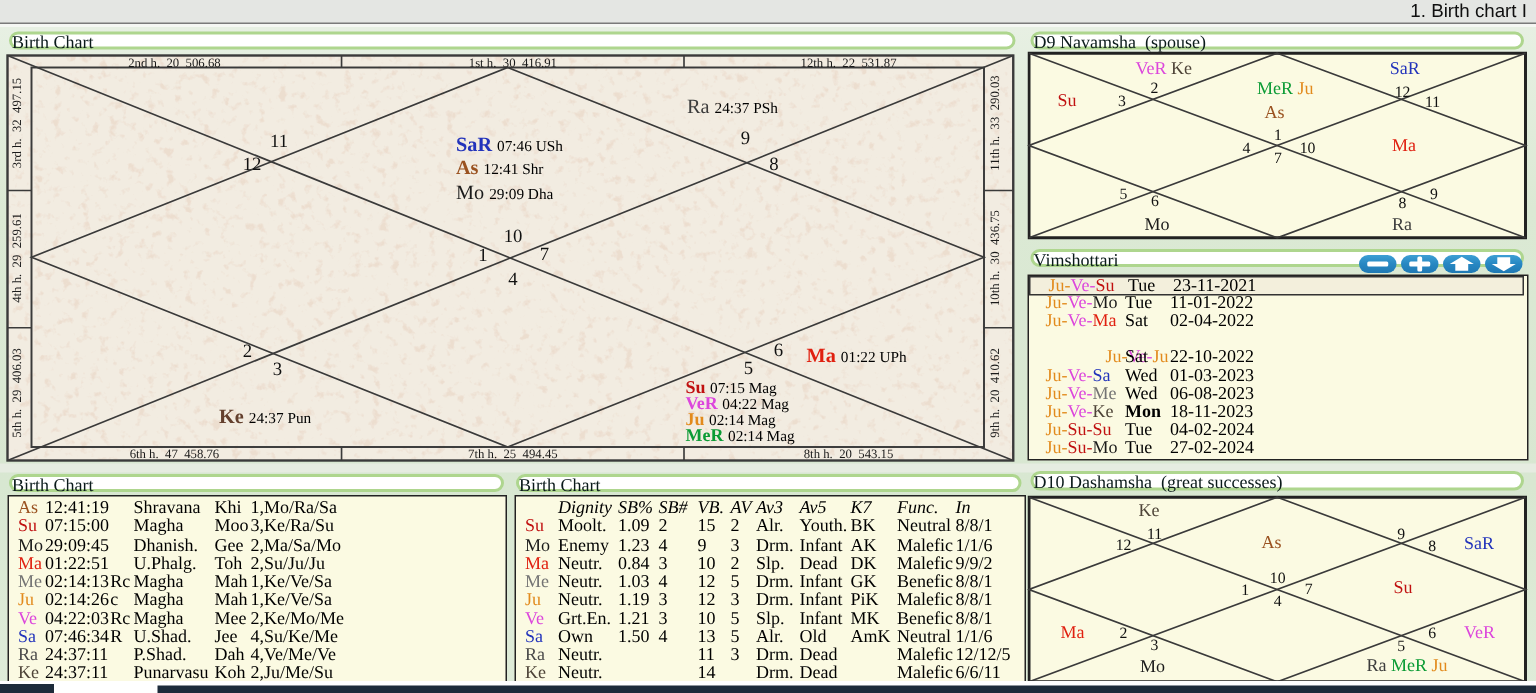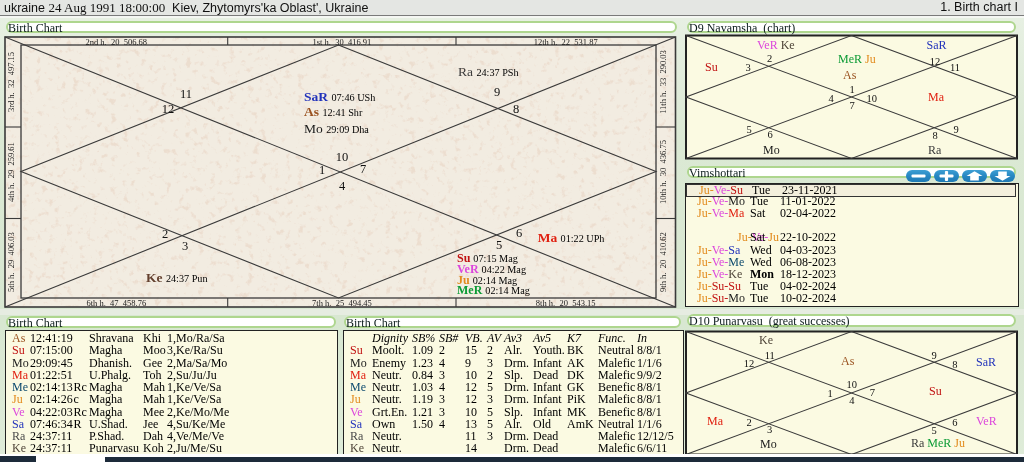--- a/index.html
+++ b/index.html
@@ -4,29 +4,28 @@
 body{width:1024px;height:462px;position:relative;overflow:hidden;
   background:linear-gradient(180deg,#e9f1e5 0%,#dbe9d4 30%,#d8e7d1 70%,#dfecd9 100%);
   font-family:"Liberation Serif",serif;}
 .abs{position:absolute;}
 .hdr{position:absolute;background:#ffffff;border:2px solid #aed68e;border-radius:7px;
   font-family:"Liberation Serif",serif;font-size:12px;color:#0a1a1a;line-height:10px;}
 .hdr span{position:absolute;top:0px;left:0px;white-space:pre;}
 .box{position:absolute;background:#fbfae2;border:1px solid #222222;}
 .row{position:absolute;white-space:pre;font-size:12px;color:#000;}
 svg{position:absolute;display:block;}
-.Su{color:#c01010;}.Mo{color:#1a1a1a;}.Ma{color:#e02010;}.Me{color:#0c4a6e;}
+.Su{color:#c01010;}.Mo{color:#1a1a1a;}.Ma{color:#e02010;}.Me{color:#737373;}
 .Ju{color:#e28a1c;}.Ve{color:#dc46dc;}.Sa{color:#2233bb;text-align:right;}.Ra{color:#4a4a4a;}
 .Ke{color:#4e4438;}.As{color:#9a5220;}
 </style></head>
 <body>
 
 <div class="abs" style="left:0;top:15px;width:1024px;height:3px;background:#f5f7f3;"></div>
 <div class="abs" style="left:0;top:0;width:1024px;height:15px;background:#e4e6e3;border-bottom:1px solid #7a7a7a;">
-  <div class="abs" style="left:4px;top:0px;font-family:'Liberation Sans',sans-serif;font-size:12.5px;color:#101010;line-height:15px;">ukraine <span style="font-family:'Liberation Serif',serif;font-size:13px;">24 Aug 1991 18:00:00</span>&nbsp; Kiev, Zhytomyrs'ka Oblast', Ukraine</div>
   <div class="abs" style="right:6px;top:0px;font-family:'Liberation Sans',sans-serif;font-size:12.5px;color:#101010;line-height:15px;">1. Birth chart I</div>
 </div>
 
 <div class="hdr" style="left:6px;top:21px;width:667px;height:8px;">
     <span>Birth Chart</span>
   </div>
 <svg id="c1" width="674" height="273" viewBox="0 0 674 273" style="left:4px;top:36px;">
 <defs>
 <filter id="speck" x="0" y="0" width="100%" height="100%">
 <feTurbulence type="fractalNoise" baseFrequency="0.16" numOctaves="3" seed="7" result="n"></feTurbulence>
@@ -86,21 +85,21 @@
 <text x="533.7" y="205.5"><tspan font-size="13.5" fill="#e02010" font-weight="bold">Ma </tspan>01:22 UPh</text>
 <text x="453" y="226"><tspan font-size="12" fill="#c01010" font-weight="bold">Su </tspan>07:15 Mag</text>
 <text x="453" y="236.7"><tspan font-size="12" fill="#dc46dc" font-weight="bold">VeR </tspan>04:22 Mag</text>
 <text x="453" y="247.5"><tspan font-size="12" fill="#e28a1c" font-weight="bold">Ju </tspan>02:14 Mag</text>
 <text x="453" y="258"><tspan font-size="12" fill="#0b9b35" font-weight="bold">MeR </tspan>02:14 Mag</text>
 <text x="142" y="246"><tspan font-size="13.5" fill="#64402e" font-weight="bold">Ke </tspan>24:37 Pun</text>
 </g>
 </svg>
 
 <div class="hdr" style="left:687px;top:21px;width:325px;height:8px;">
-    <span>D9 Navamsha  (chart)</span>
+    <span>D9 Navamsha  (spouse)</span>
   </div>
 <svg id="c2" width="334" height="126" viewBox="0 0 334 126" style="left:685px;top:34px;">
 <rect x="1" y="1.5" width="331" height="123" fill="#fbfae2" stroke="#222" stroke-width="2"></rect>
 <g stroke="#3a3a3a" stroke-width="1.1" fill="none">
 <line x1="1" y1="1.5" x2="332" y2="124.5"></line>
 <line x1="332" y1="1.5" x2="1" y2="124.5"></line>
 <path d="M166.5 1.5 L332 63 L166.5 124.5 L1 63 Z"></path>
 </g>
 <g font-size="10.5" fill="#111" text-anchor="middle">
 <text x="84.7" y="28">2</text>
@@ -152,25 +151,25 @@
 <path d="M96.5 10.8 L104.5 6 L100.8 6 L100.8 1.5 L92.2 1.5 L92.2 6 L88.5 6 Z" fill="#fff"></path>
 </g>
 </svg>
 </div>
 <div class="box" style="left:685px;top:183px;width:332px;height:122px;"></div>
 <div class="abs" id="vim" style="left:685px;top:183px;width:332px;height:122px;">
     <div class="row" style="left:0px;top:1px;width:330px;height:11px;line-height:11px;border:1px solid #333;background:#f3efdc;margin-left:1px;width:328px !important;"><span style="position:absolute;left:12px;"><span class="Ju">Ju-</span><span class="Ve">Ve-</span><span class="Su">Su</span></span><span style="position:absolute;left:65px;">Tue</span><span style="position:absolute;left:95px;">23-11-2021</span></div>
     <div class="row" style="left:0px;top:13.1px;width:330px;height:11px;line-height:11px;"><span style="position:absolute;left:12px;"><span class="Ju">Ju-</span><span class="Ve">Ve-</span><span class="Mo">Mo</span></span><span style="position:absolute;left:65px;">Tue</span><span style="position:absolute;left:95px;">11-01-2022</span></div>
     <div class="row" style="left:0px;top:25.2px;width:330px;height:11px;line-height:11px;"><span style="position:absolute;left:12px;"><span class="Ju">Ju-</span><span class="Ve">Ve-</span><span class="Ma">Ma</span></span><span style="position:absolute;left:65px;">Sat</span><span style="position:absolute;left:95px;">02-04-2022</span></div>
     <div class="row" style="left:0px;top:49.4px;width:330px;height:11px;line-height:11px;"><span style="position:absolute;left:12px;margin-left:40px;"><span class="Ju">Ju-</span><span class="Ve">Ve-</span><span class="Ju">Ju</span></span><span style="position:absolute;left:65px;">Sat</span><span style="position:absolute;left:95px;">22-10-2022</span></div>
-    <div class="row" style="left:0px;top:61.5px;width:330px;height:11px;line-height:11px;"><span style="position:absolute;left:12px;"><span class="Ju">Ju-</span><span class="Ve">Ve-</span><span class="Sa">Sa</span></span><span style="position:absolute;left:65px;">Wed</span><span style="position:absolute;left:95px;">04-03-2023</span></div>
+    <div class="row" style="left:0px;top:61.5px;width:330px;height:11px;line-height:11px;"><span style="position:absolute;left:12px;"><span class="Ju">Ju-</span><span class="Ve">Ve-</span><span class="Sa">Sa</span></span><span style="position:absolute;left:65px;">Wed</span><span style="position:absolute;left:95px;">01-03-2023</span></div>
     <div class="row" style="left:0px;top:73.6px;width:330px;height:11px;line-height:11px;"><span style="position:absolute;left:12px;"><span class="Ju">Ju-</span><span class="Ve">Ve-</span><span class="Me">Me</span></span><span style="position:absolute;left:65px;">Wed</span><span style="position:absolute;left:95px;">06-08-2023</span></div>
-    <div class="row" style="left:0px;top:85.7px;width:330px;height:11px;line-height:11px;"><span style="position:absolute;left:12px;"><span class="Ju">Ju-</span><span class="Ve">Ve-</span><span class="Ke">Ke</span></span><span style="position:absolute;left:65px;font-weight:bold;">Mon</span><span style="position:absolute;left:95px;">18-12-2023</span></div>
+    <div class="row" style="left:0px;top:85.7px;width:330px;height:11px;line-height:11px;"><span style="position:absolute;left:12px;"><span class="Ju">Ju-</span><span class="Ve">Ve-</span><span class="Ke">Ke</span></span><span style="position:absolute;left:65px;font-weight:bold;">Mon</span><span style="position:absolute;left:95px;">18-11-2023</span></div>
     <div class="row" style="left:0px;top:97.8px;width:330px;height:11px;line-height:11px;"><span style="position:absolute;left:12px;"><span class="Ju">Ju-</span><span class="Su">Su-</span><span class="Su">Su</span></span><span style="position:absolute;left:65px;">Tue</span><span style="position:absolute;left:95px;">04-02-2024</span></div>
-    <div class="row" style="left:0px;top:109.89999999999999px;width:330px;height:11px;line-height:11px;"><span style="position:absolute;left:12px;"><span class="Ju">Ju-</span><span class="Su">Su-</span><span class="Mo">Mo</span></span><span style="position:absolute;left:65px;">Tue</span><span style="position:absolute;left:95px;">10-02-2024</span></div>
+    <div class="row" style="left:0px;top:109.89999999999999px;width:330px;height:11px;line-height:11px;"><span style="position:absolute;left:12px;"><span class="Ju">Ju-</span><span class="Su">Su-</span><span class="Mo">Mo</span></span><span style="position:absolute;left:65px;">Tue</span><span style="position:absolute;left:95px;">27-02-2024</span></div>
   </div>
 
 <div class="abs" style="left:0;top:308.5px;width:1024px;height:6.5px;background:#e6ece1;"></div>
 
 <div class="hdr" style="left:6px;top:316px;width:326px;height:8px;">
     <span>Birth Chart</span>
   </div>
 <div class="box" style="left:5px;top:330px;width:331px;height:123px;"></div>
 <div class="abs" id="bl" style="left:5px;top:330px;width:331px;height:123px;">
     <div class="row" style="left:0px;top:2px;width:330px;height:12px;line-height:12px;"><span class="As" style="position:absolute;left:7px;">As</span><span style="position:absolute;left:25px;">12:41:19</span><span style="position:absolute;left:68.5px;"></span><span style="position:absolute;left:84px;">Shravana</span><span style="position:absolute;left:138px;">Khi</span><span style="position:absolute;left:162px;">1,Mo/Ra/Sa</span></div>
@@ -196,21 +195,21 @@
     <div class="row" style="left:0;top:38.75px;width:338px;height:12px;line-height:12px;"><span class="Ma" style="position:absolute;left:7px;">Ma</span><span style="position:absolute;left:29px;">Neutr.</span><span style="position:absolute;left:69px;">0.84</span><span style="position:absolute;left:96px;">3</span><span style="position:absolute;left:122px;">10</span><span style="position:absolute;left:144px;">2</span><span style="position:absolute;left:161px;">Slp.</span><span style="position:absolute;left:190px;">Dead</span><span style="position:absolute;left:224px;">DK</span><span style="position:absolute;left:255px;">Malefic</span><span style="position:absolute;left:294px;">9/9/2</span></div>
     <div class="row" style="left:0;top:51px;width:338px;height:12px;line-height:12px;"><span class="Me" style="position:absolute;left:7px;">Me</span><span style="position:absolute;left:29px;">Neutr.</span><span style="position:absolute;left:69px;">1.03</span><span style="position:absolute;left:96px;">4</span><span style="position:absolute;left:122px;">12</span><span style="position:absolute;left:144px;">5</span><span style="position:absolute;left:161px;">Drm.</span><span style="position:absolute;left:190px;">Infant</span><span style="position:absolute;left:224px;">GK</span><span style="position:absolute;left:255px;">Benefic</span><span style="position:absolute;left:294px;">8/8/1</span></div>
     <div class="row" style="left:0;top:63.25px;width:338px;height:12px;line-height:12px;"><span class="Ju" style="position:absolute;left:7px;">Ju</span><span style="position:absolute;left:29px;">Neutr.</span><span style="position:absolute;left:69px;">1.19</span><span style="position:absolute;left:96px;">3</span><span style="position:absolute;left:122px;">12</span><span style="position:absolute;left:144px;">3</span><span style="position:absolute;left:161px;">Drm.</span><span style="position:absolute;left:190px;">Infant</span><span style="position:absolute;left:224px;">PiK</span><span style="position:absolute;left:255px;">Malefic</span><span style="position:absolute;left:294px;">8/8/1</span></div>
     <div class="row" style="left:0;top:75.5px;width:338px;height:12px;line-height:12px;"><span class="Ve" style="position:absolute;left:7px;">Ve</span><span style="position:absolute;left:29px;">Grt.En.</span><span style="position:absolute;left:69px;">1.21</span><span style="position:absolute;left:96px;">3</span><span style="position:absolute;left:122px;">10</span><span style="position:absolute;left:144px;">5</span><span style="position:absolute;left:161px;">Slp.</span><span style="position:absolute;left:190px;">Infant</span><span style="position:absolute;left:224px;">MK</span><span style="position:absolute;left:255px;">Benefic</span><span style="position:absolute;left:294px;">8/8/1</span></div>
     <div class="row" style="left:0;top:87.75px;width:338px;height:12px;line-height:12px;"><span class="Sa" style="position:absolute;left:7px;">Sa</span><span style="position:absolute;left:29px;">Own</span><span style="position:absolute;left:69px;">1.50</span><span style="position:absolute;left:96px;">4</span><span style="position:absolute;left:122px;">13</span><span style="position:absolute;left:144px;">5</span><span style="position:absolute;left:161px;">Alr.</span><span style="position:absolute;left:190px;">Old</span><span style="position:absolute;left:224px;">AmK</span><span style="position:absolute;left:255px;">Neutral</span><span style="position:absolute;left:294px;">1/1/6</span></div>
     <div class="row" style="left:0;top:100px;width:338px;height:12px;line-height:12px;"><span class="Ra" style="position:absolute;left:7px;">Ra</span><span style="position:absolute;left:29px;">Neutr.</span><span style="position:absolute;left:122px;">11</span><span style="position:absolute;left:144px;">3</span><span style="position:absolute;left:161px;">Drm.</span><span style="position:absolute;left:190px;">Dead</span><span style="position:absolute;left:255px;">Malefic</span><span style="position:absolute;left:294px;">12/12/5</span></div>
     <div class="row" style="left:0;top:112.25px;width:338px;height:12px;line-height:12px;"><span class="Ke" style="position:absolute;left:7px;">Ke</span><span style="position:absolute;left:29px;">Neutr.</span><span style="position:absolute;left:122px;">14</span><span style="position:absolute;left:161px;">Drm.</span><span style="position:absolute;left:190px;">Dead</span><span style="position:absolute;left:255px;">Malefic</span><span style="position:absolute;left:294px;">6/6/11</span></div>
   </div>
 
 <div class="hdr" style="left:687px;top:314px;width:325px;height:9px;">
-    <span>D10 Punarvasu  (great successes)</span>
+    <span>D10 Dashamsha  (great successes)</span>
   </div>
 <svg id="c3" width="334" height="124" viewBox="0 0 334 124" style="left:685px;top:330px;">
 <rect x="1" y="1.5" width="331" height="123" fill="#fbfae2" stroke="#222" stroke-width="2"></rect>
 <g stroke="#3a3a3a" stroke-width="1.1" fill="none">
 <line x1="1" y1="1.5" x2="332" y2="124.5"></line>
 <line x1="332" y1="1.5" x2="1" y2="124.5"></line>
 <path d="M166.5 1.5 L332 63 L166.5 124.5 L1 63 Z"></path>
 </g>
 <g font-size="10.5" fill="#111" text-anchor="middle">
 <text x="84.7" y="29.2">11</text>

